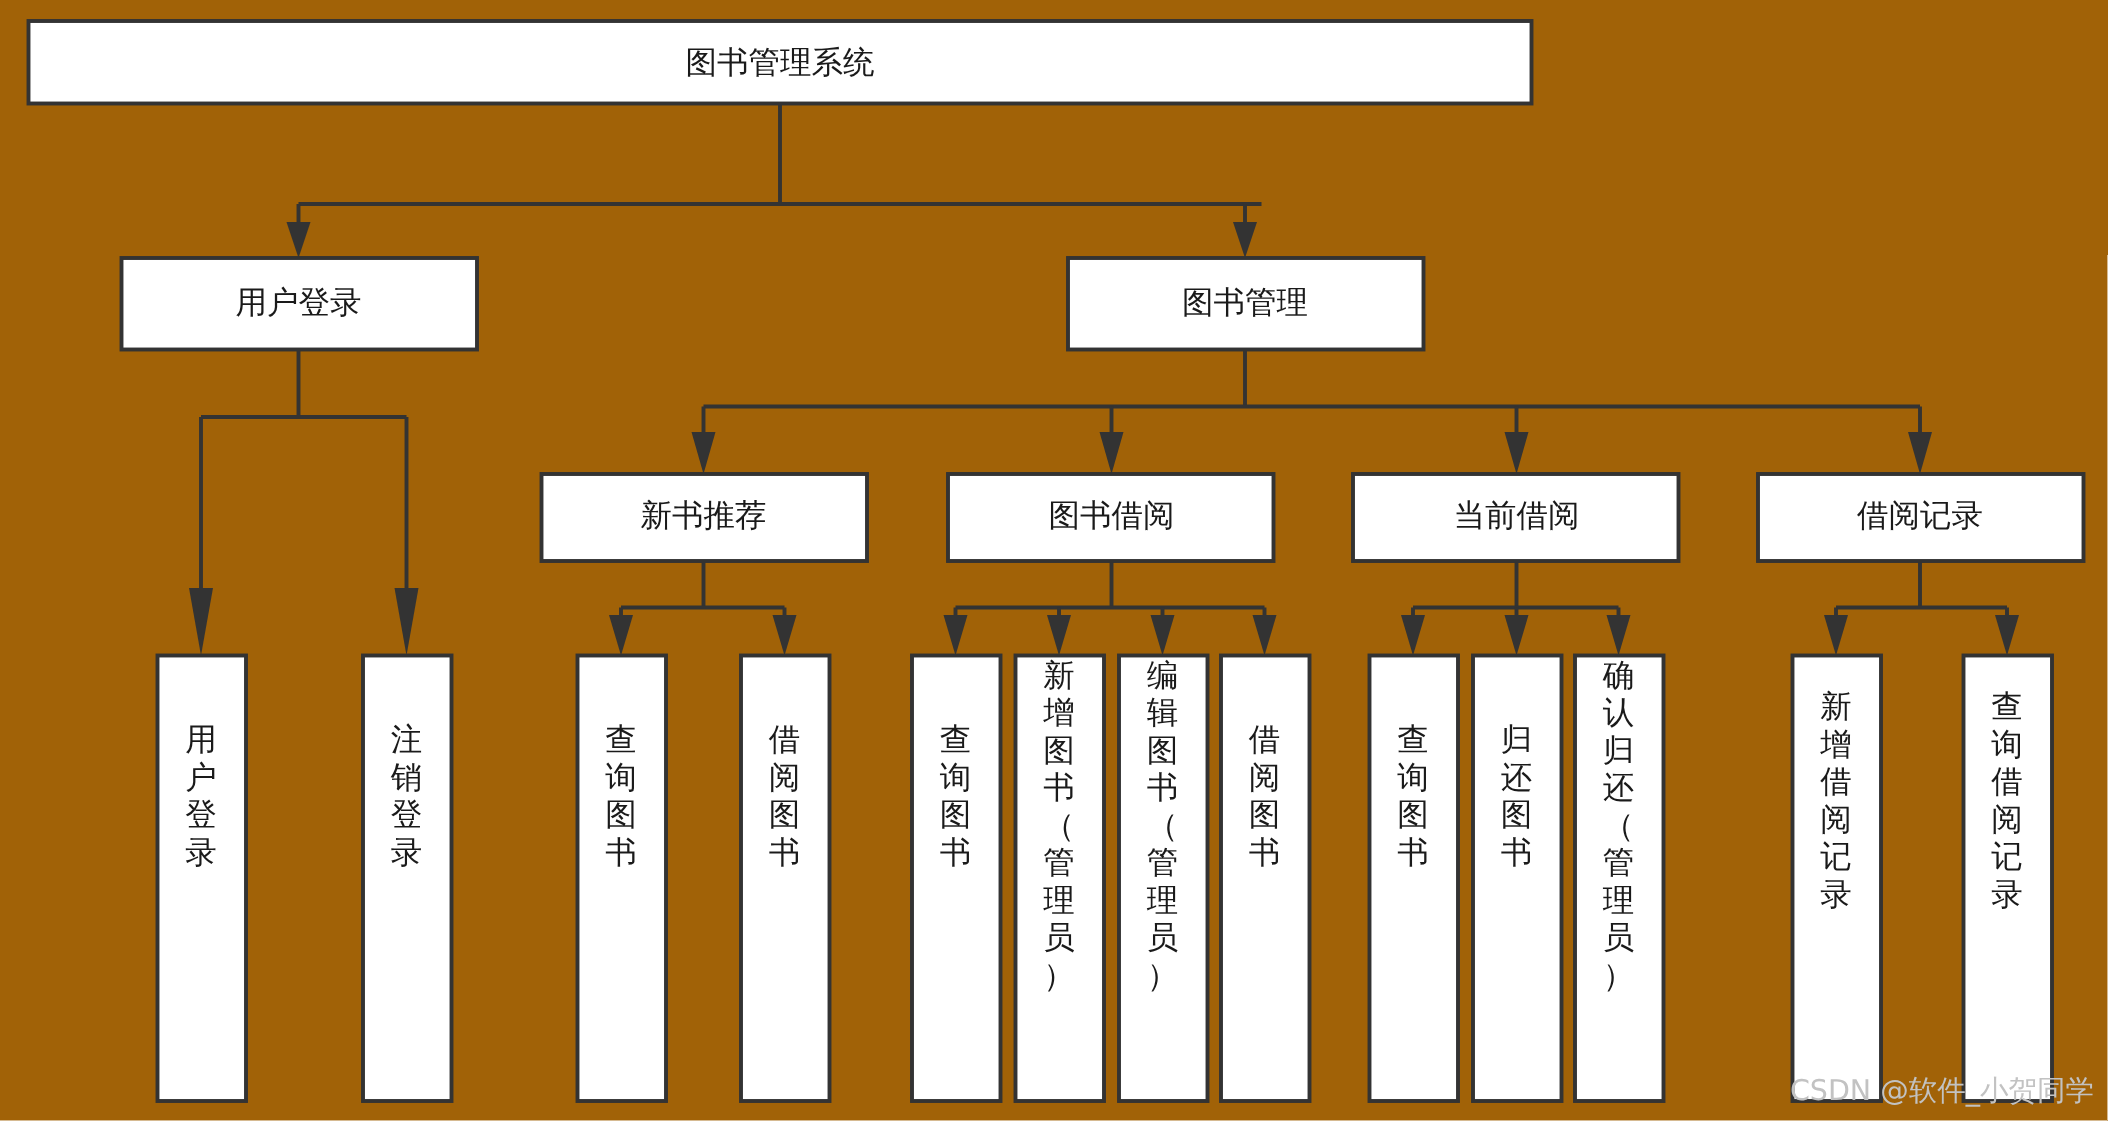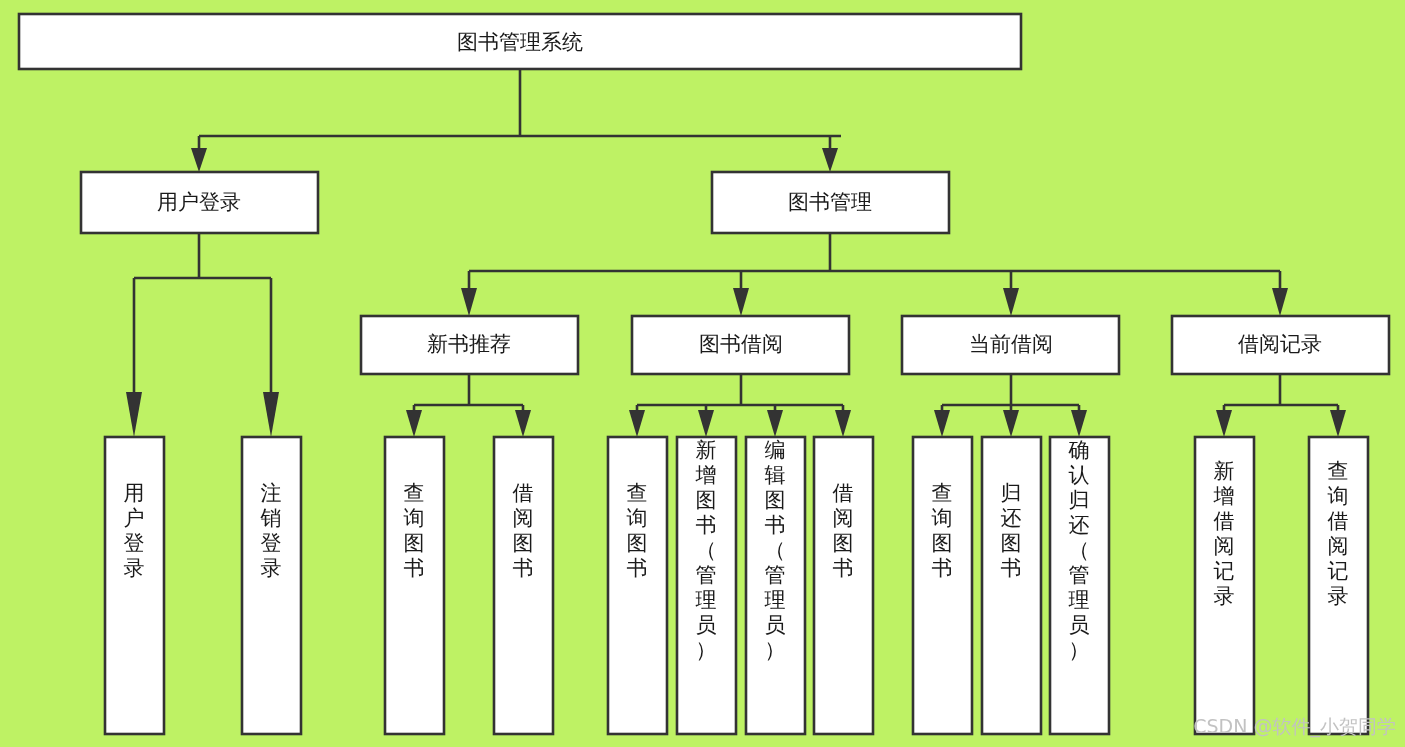--- a/index.html
+++ b/index.html
@@ -8,21 +8,21 @@
     padding: 0;
     background: #ffffff;
   }
   body {
     font-family: "DejaVu Sans", "Liberation Sans", sans-serif;
   }
   #diagram-root {
     position: relative;
     width: 1405px;
     height: 747px;
-    background: #bef264;
+    background: #a16207;
     overflow: hidden;
   }
   svg#tree-svg {
     position: absolute;
     left: 0;
     top: 0;
     width: 1405px;
     height: 747px;
     display: block;
   }

